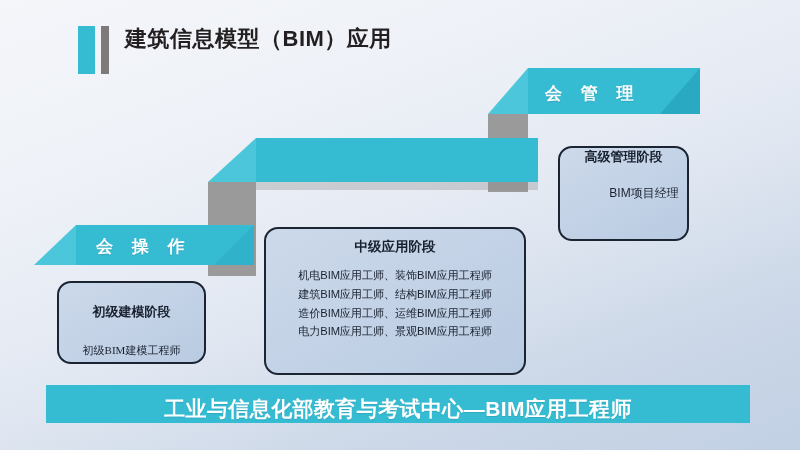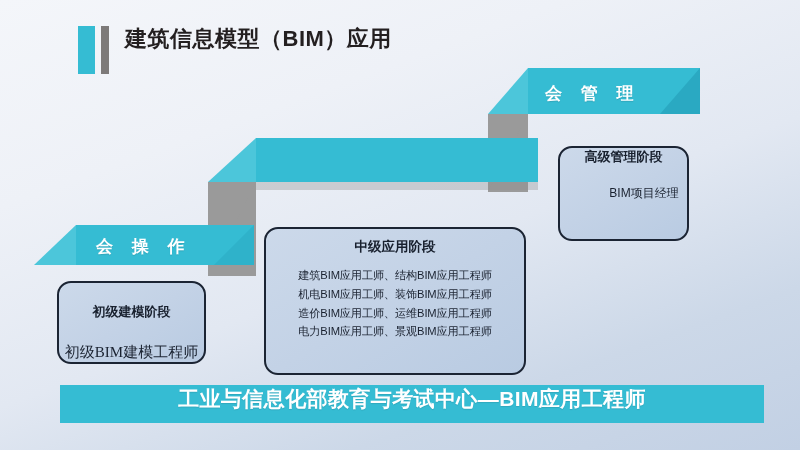--- a/index.html
+++ b/index.html
@@ -94,21 +94,21 @@
     left: 57px;
     top: 281px;
     width: 149px;
     height: 83px;
     padding-top: 20px;
   }
   #card-basic .card-title { font-size: 13px; }
   #card-basic .card-body { margin-top: 22px; }
   #card-basic .card-line {
     font-family: "Liberation Serif", "DejaVu Serif", serif;
-    font-size: 15px;
+    font-size: 11px;
   }
 
   
   #card-mid {
     left: 264px;
     top: 203px;
     width: 262px;
     height: 148px;
     padding-top: 9px;
     margin-top: 24px;
@@ -131,27 +131,27 @@
   #card-adv .card-title { font-size: 13px; }
   #card-adv .card-body { margin-top: 18px; margin-left: 41px; }
   #card-adv .card-line {
     font-size: 12px;
     line-height: 1.55;
   }
 
   
   #footer-banner {
     position: absolute;
-    left: 60px;
+    left: 46px;
     top: 385px;
     width: 704px;
     height: 38px;
     background: #35bcd3;
     display: flex;
-    align-items: flex-start;
+    align-items: flex-end;
     justify-content: center;
   }
   #footer-banner-text {
     color: #ffffff;
     font-size: 21px;
     font-weight: bold;
     letter-spacing: 0.4px;
     white-space: nowrap;
     text-shadow: 0 1px 1px rgba(0,0,0,0.10);
   }
@@ -203,22 +203,22 @@
   <div class="card" id="card-basic">
     <div class="card-title">初级建模阶段</div>
     <div class="card-body">
       <div class="card-line">初级BIM建模工程师</div>
     </div>
   </div>
 
   <div class="card" id="card-mid">
     <div class="card-title">中级应用阶段</div>
     <div class="card-body">
+      <div class="card-line">机电BIM应用工师、装饰BIM应用工程师</div>
       <div class="card-line">建筑BIM应用工师、结构BIM应用工程师</div>
-      <div class="card-line">机电BIM应用工师、装饰BIM应用工程师</div>
       <div class="card-line">造价BIM应用工师、运维BIM应用工程师</div>
       <div class="card-line">电力BIM应用工师、景观BIM应用工程师</div>
     </div>
   </div>
 
   <div class="card" id="card-adv">
     <div class="card-title">高级管理阶段</div>
     <div class="card-body">
       <div class="card-line">BIM项目经理</div>
     </div>

